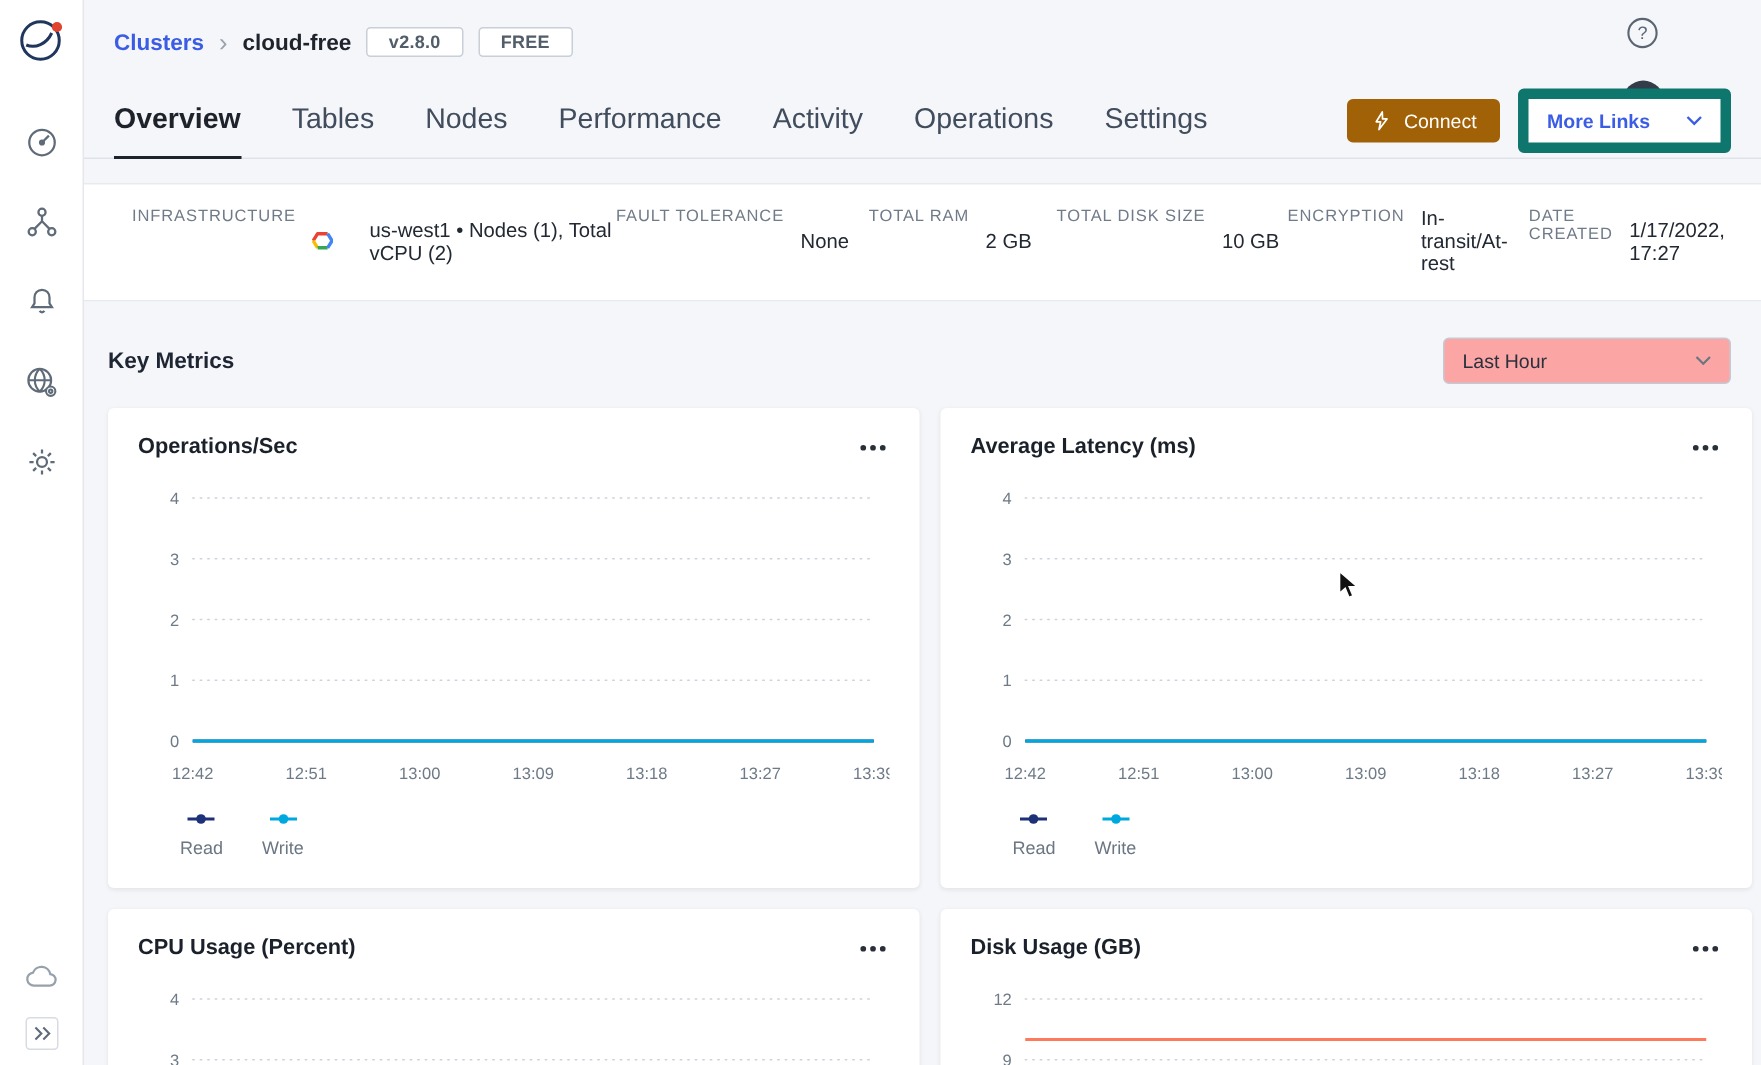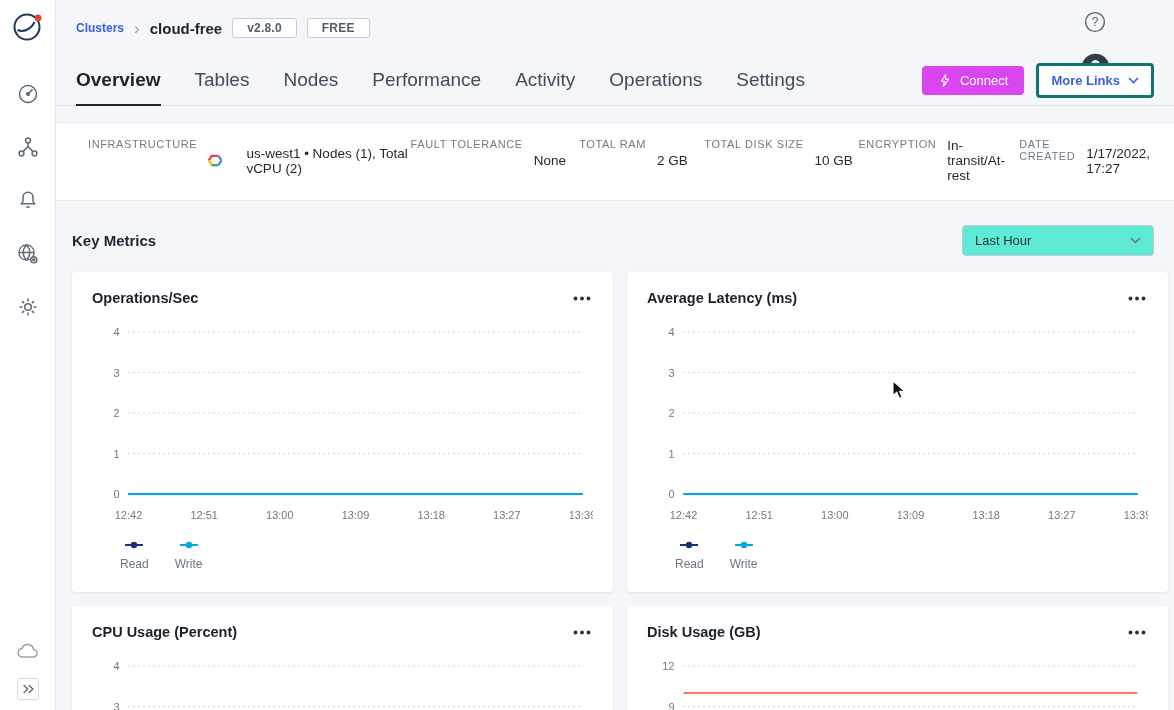--- a/index.html
+++ b/index.html
@@ -16,45 +16,45 @@
   }
   .logo { margin-top:11px; cursor:pointer; }
   .side-nav { display:flex; flex-direction:column; gap:31px; margin-top:36px; align-items:center; }
   .side-btn { background:none; border:none; cursor:pointer; display:flex; padding:0; }
   .side-bottom { margin-top:auto; display:flex; flex-direction:column; gap:16px; align-items:center; margin-bottom:10px; }
   .expand-btn { width:22px; height:22px; border:1px solid #d7dce3; border-radius:3px; background:#fff; display:flex; align-items:center; justify-content:center; cursor:pointer; }
   
   .main { margin-left:56px; }
   .topbar { height:56px; display:flex; align-items:center; padding:0 20px; }
   .breadcrumb { display:flex; align-items:center; gap:10px; }
-  .crumb-root { color:#3b5ce4; font-size:12px; font-weight:700; text-decoration:none; cursor:pointer; }
+  .crumb-root { color:#3b5ce4; font-size:15px; font-weight:700; text-decoration:none; cursor:pointer; }
   .crumb-sep { color:#9aa3ad; font-size:17px; line-height:1; }
   .crumb-current { font-size:15px; font-weight:700; color:#1e232c; }
   .badge { border:1px solid #c8cfd8; background:#fff; color:#525d6a; font-size:12px; font-weight:600; padding:2px 14px; border-radius:3px; letter-spacing:.2px; }
   .top-actions { margin-left:auto; display:flex; align-items:center; gap:20px;flex-direction:column; }
   .feedback-btn { display:flex; align-items:center; gap:8px; background:none; border:none; color:#5a6472; font-size:13.5px; cursor:pointer; font-family:inherit; }
   .icon-btn { background:none; border:none; cursor:pointer; display:flex; padding:0; }
   
   .tabbar { display:flex; align-items:stretch; padding:0 20px; border-bottom:1px solid #dfe3e9; height:50px; }
   .tabs { display:flex; gap:34px; }
   .tab { display:flex; align-items:center; font-size:19px; color:#414c5c; cursor:pointer; border-bottom:2px solid transparent; margin-bottom:-1px; }
   .tab.active { color:#1d222b; font-weight:600; border-bottom-color:#1d222b; }
   .tab-actions { margin-left:auto; display:flex; align-items:center; gap:12px; }
-  .connect-btn { display:flex; align-items:center; gap:8px; background:#d946ef; color:#fff; border:none; border-radius:4px; padding:7px 16px; font-size:13px; font-weight:500; cursor:pointer; font-family:inherit; }
-  .morelinks-btn { display:flex; align-items:center; gap:8px; background:#fff; color:#3b5ce4; border:3px solid #0f766e; border-radius:4px; padding:7px 12px; font-size:13px; font-weight:600; cursor:pointer; font-family:inherit;justify-content:center; }
+  .connect-btn { display:flex; align-items:center; gap:8px; background:#a16207; color:#fff; border:none; border-radius:4px; padding:7px 16px; font-size:13px; font-weight:500; cursor:pointer; font-family:inherit; }
+  .morelinks-btn { display:flex; align-items:center; gap:24px; background:#fff; color:#3b5ce4; border:7px solid #0f766e; border-radius:4px; padding:7px 12px; font-size:13px; font-weight:600; cursor:pointer; font-family:inherit;justify-content:center; }
   
   .infobar { background:#fff; border-top:1px solid #e7ebf0; border-bottom:1px solid #e7ebf0; margin-top:16px; padding:15px 24px 17px 32px; display:flex; }
   .info-field { display:flex; gap:11px; }
   .info-field .lab { font-size:11px; color:#707b89; letter-spacing:.6px; font-weight:500; }
   .info-field .val { font-size:13.5px; color:#232933; display:flex; align-items:center; gap:24px; }
   .f-infra{width:335px;} .f-fault{width:175px;} .f-ram{width:130px;} .f-disk{width:160px;} .f-enc{width:167px;} .f-date{flex:1;}
   
   .metrics-head { display:flex; align-items:center; padding:24px 20px 0 16px; }
   .metrics-title { font-size:15px; font-weight:700; color:#1f2633; }
-  .range-select { margin-left:auto; width:192px; height:31px; background:#5eead4; border:1px solid #c3cad4; border-radius:4px; display:flex; align-items:center; justify-content:space-between; padding:0 12px; font-size:13px; color:#2a313c; cursor:pointer; font-family:inherit; }
+  .range-select { margin-left:auto; width:192px; height:31px; background:#fca5a5; border:1px solid #c3cad4; border-radius:4px; display:flex; align-items:center; justify-content:space-between; padding:0 12px; font-size:13px; color:#2a313c; cursor:pointer; font-family:inherit; }
   .grid { display:grid; grid-template-columns:1fr 1fr; gap:14px; margin:16px 6px 0 16px; }
   .card { background:#fff; border-radius:4px; box-shadow:0 1px 3px rgba(20,30,50,.08); padding:18px 20px; height:320px; }
   .card-head { display:flex; align-items:center; justify-content:space-between; }
   .card-title { font-size:14.5px; font-weight:700; color:#1b212b; }
   .dots-btn { background:none; border:none; cursor:pointer; padding:4px 2px; display:flex; }
   .chart { margin-top:12px; }
   .legend { display:flex; gap:26px; margin-top:8px; padding-left:28px; }
   .legend-item { display:flex; align-items:center; gap:7px; font-size:12px; color:#6b7683;flex-direction:column; }
   .chart svg text { font-family:"Liberation Sans", sans-serif; }
   

